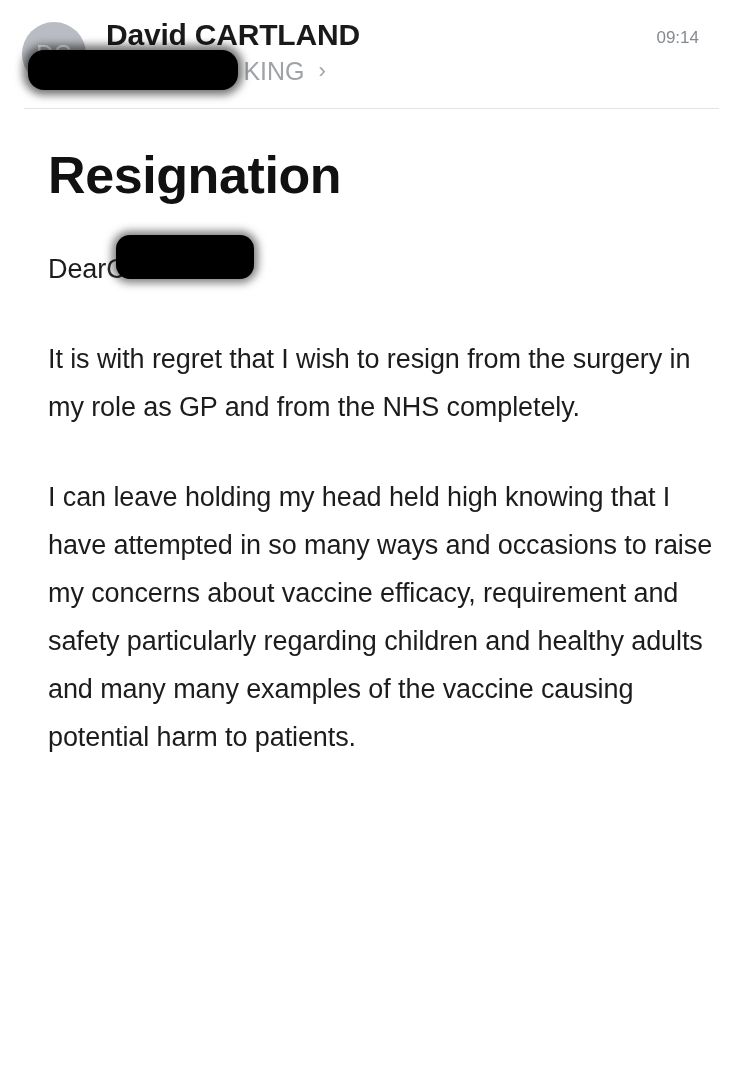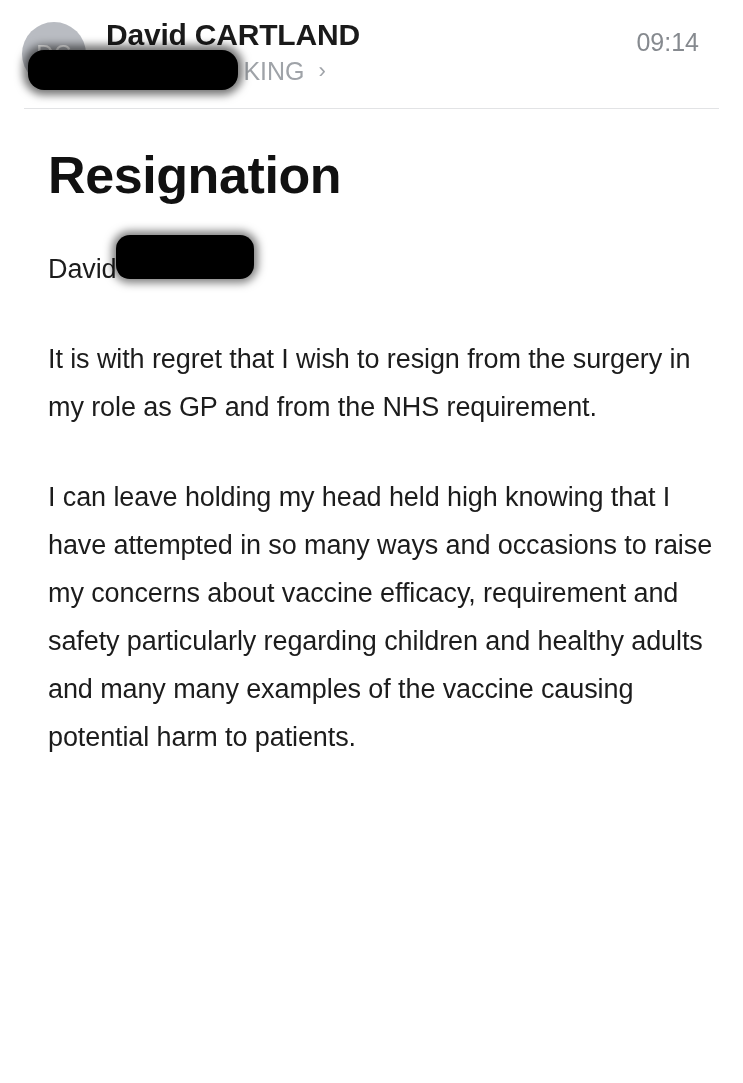--- a/index.html
+++ b/index.html
@@ -89,21 +89,21 @@
   .redact-recipient {
     left: 28px;
     top: 50px;
     width: 210px;
     height: 40px;
   }
   .timestamp {
     position: absolute;
     right: 44px;
     top: 28px;
-    font-size: 25px;
+    font-size: 17px;
     color: #868a8f;
   }
   .divider {
     height: 1px;
     background: #e2e3e5;
     margin: 8px 24px 0 24px;
   }
 
   
   .body {
@@ -171,22 +171,22 @@
     <div class="timestamp">09:14</div>
   </div>
 
   <div class="divider"></div>
 
   <div class="body">
     <div class="subject">Resignation</div>
 
     <div class="message">
       <div class="salutation">
-        <span>David</span><span class="name-under">Caroline</span>
+        <span>Dear</span><span class="name-under">Caroline</span>
         <span class="redact-name"></span>
       </div>
 
-      <p class="para">It is with regret that I wish to resign from the surgery in my role as GP and from the NHS requirement.</p>
+      <p class="para">It is with regret that I wish to resign from the surgery in my role as GP and from the NHS completely.</p>
       <p class="para">I can leave holding my head held high knowing that I have attempted in so many ways and occasions to raise my concerns about vaccine efficacy, requirement and safety particularly regarding children and healthy adults and many many examples of the vaccine causing potential harm to patients.</p>
     </div>
   </div>
 
 </div>
 
 </body></html>

